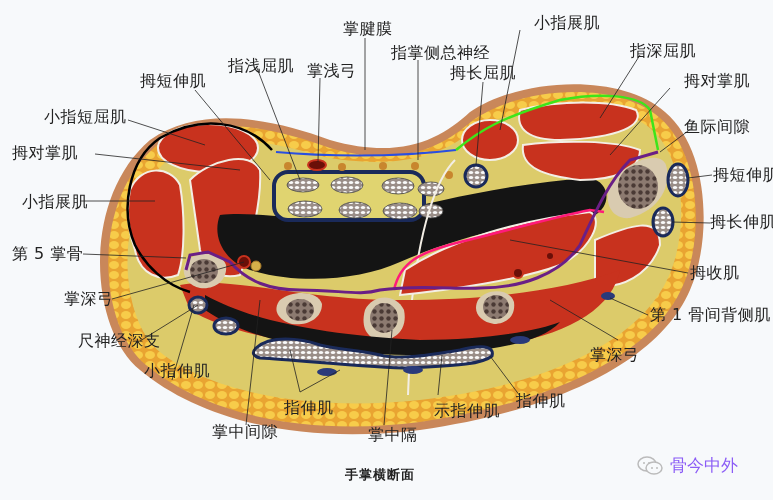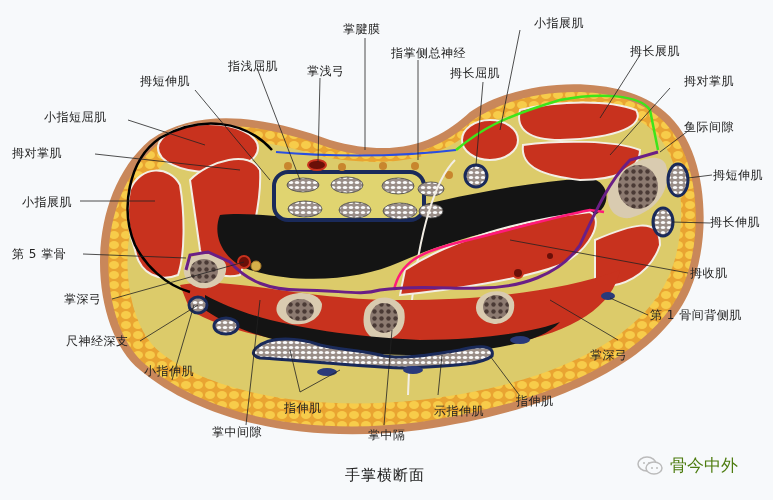--- a/index.html
+++ b/index.html
@@ -1,20 +1,20 @@
 <!DOCTYPE html>
 <html><head>
 <meta charset="utf-8">
 <style>
   html,body{margin:0;padding:0;background:#f7f9fb;}
   body{width:773px;height:500px;overflow:hidden;position:relative;font-family:"DejaVu Sans","Liberation Sans",sans-serif;}
   #diagram{position:absolute;left:0;top:0;width:773px;height:500px;}
-  .lbl{position:absolute;font-size:12px;color:#222;white-space:nowrap;line-height:14px;letter-spacing:0.5px;}
-  .caption{position:absolute;left:345px;top:466px;font-size:15px;font-weight:normal;color:#222;letter-spacing:1px;}
-  .wm{position:absolute;left:636px;top:454px;display:flex;align-items:center;gap:6px;color:#4d7c0f;font-size:17px;}
+  .lbl{position:absolute;font-size:16px;color:#222;white-space:nowrap;line-height:14px;letter-spacing:0.5px;}
+  .caption{position:absolute;left:345px;top:466px;font-size:13px;font-weight:bold;color:#222;letter-spacing:1px;}
+  .wm{position:absolute;left:636px;top:454px;display:flex;align-items:center;gap:6px;color:#8b5cf6;font-size:17px;}
   .wm-icon{width:28px;height:22px;position:relative;}
 </style>
 </head>
 <body>
 
 <svg id="diagram" viewBox="0 0 773 500" xmlns="http://www.w3.org/2000/svg">
   <defs>
     <pattern id="fatpat" width="12" height="10" patternUnits="userSpaceOnUse">
       <rect width="12" height="10" fill="#e9a431"></rect>
       <ellipse cx="6" cy="5" rx="5" ry="4" fill="#f7cc4a"></ellipse>
@@ -149,37 +149,37 @@
     <line x1="438" y1="395" x2="442" y2="355"></line>
     <line x1="520" y1="396" x2="490" y2="356"></line>
     <line x1="246" y1="425" x2="260" y2="300"></line>
     <line x1="384" y1="425" x2="392" y2="330"></line>
   </g>
 </svg>
 
 <div class="lbl" style="left:343px;top:22px">掌腱膜</div>
 <div class="lbl" style="left:391px;top:46px">指掌侧总神经</div>
 <div class="lbl" style="left:534px;top:16px">小指展肌</div>
-<div class="lbl" style="left:630px;top:44px">拇长展肌</div>
+<div class="lbl" style="left:630px;top:44px">指深屈肌</div>
 <div class="lbl" style="left:228px;top:59px">指浅屈肌</div>
 <div class="lbl" style="left:307px;top:64px">掌浅弓</div>
 <div class="lbl" style="left:140px;top:74px">拇短伸肌</div>
 <div class="lbl" style="left:450px;top:66px">拇长屈肌</div>
 <div class="lbl" style="left:684px;top:74px">拇对掌肌</div>
 <div class="lbl" style="left:44px;top:110px">小指短屈肌</div>
 <div class="lbl" style="left:684px;top:120px">鱼际间隙</div>
 <div class="lbl" style="left:12px;top:146px">拇对掌肌</div>
 <div class="lbl" style="left:713px;top:168px">拇短伸肌</div>
 <div class="lbl" style="left:22px;top:195px">小指展肌</div>
 <div class="lbl" style="left:710px;top:215px">拇长伸肌</div>
 <div class="lbl" style="left:12px;top:247px">第 5 掌骨</div>
 <div class="lbl" style="left:690px;top:266px">拇收肌</div>
 <div class="lbl" style="left:64px;top:292px">掌深弓</div>
 <div class="lbl" style="left:650px;top:308px">第 1 骨间背侧肌</div>
-<div class="lbl" style="left:66px;top:334px">尺神经深支</div>
+<div class="lbl" style="left:78px;top:334px">尺神经深支</div>
 <div class="lbl" style="left:590px;top:348px">掌深弓</div>
 <div class="lbl" style="left:144px;top:364px">小指伸肌</div>
 <div class="lbl" style="left:284px;top:401px">指伸肌</div>
 <div class="lbl" style="left:434px;top:404px">示指伸肌</div>
 <div class="lbl" style="left:516px;top:394px">指伸肌</div>
 <div class="lbl" style="left:212px;top:425px">掌中间隙</div>
 <div class="lbl" style="left:368px;top:428px">掌中隔</div>
 
 <div class="caption">手掌横断面</div>
 

